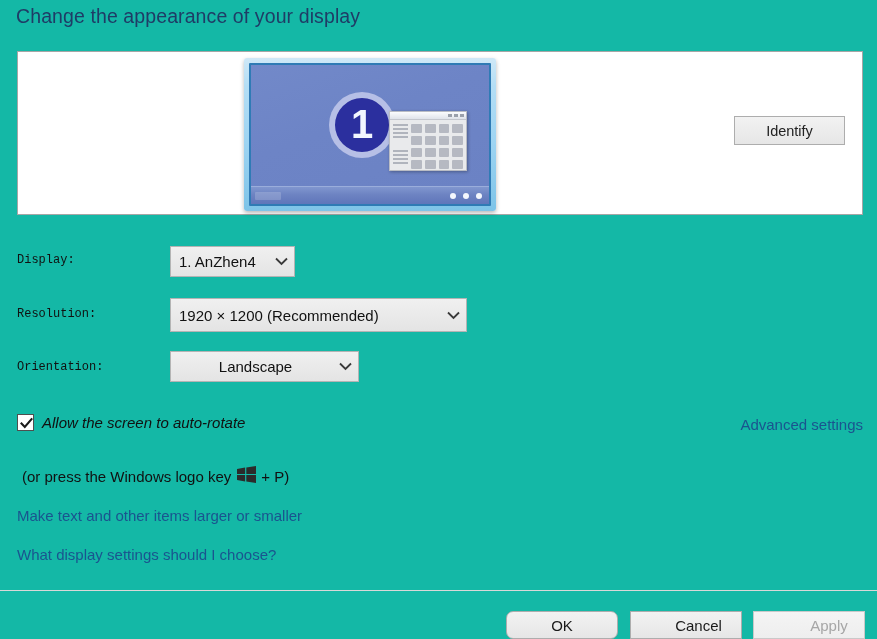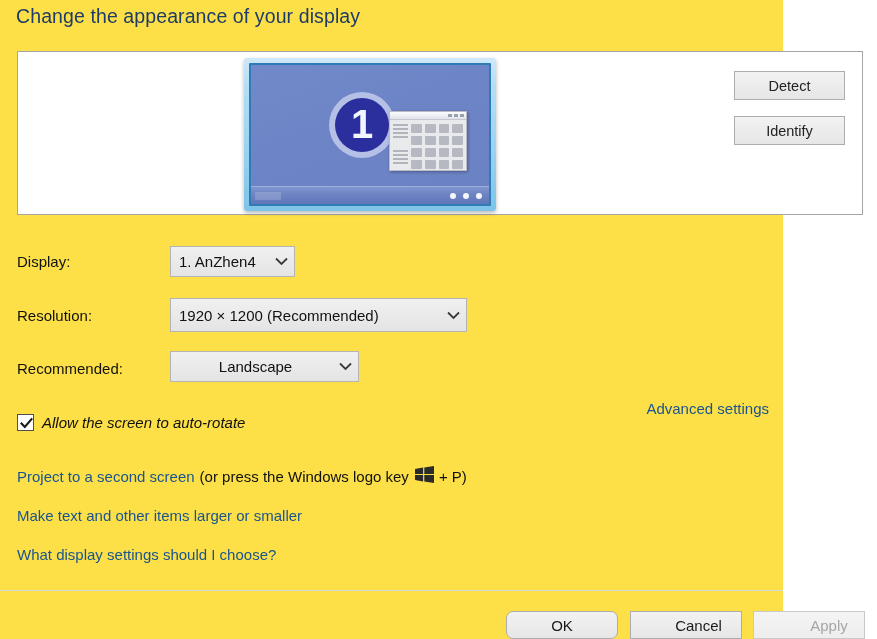--- a/index.html
+++ b/index.html
@@ -3,21 +3,21 @@
 <meta charset="utf-8">
 <style>
   * { box-sizing: border-box; }
   html, body {
     margin: 0; padding: 0;
     width: 877px; height: 639px;
     background: #ffffff;
     font-family: "Liberation Sans", sans-serif;
     overflow: hidden;
   }
-  .page { position: relative; width: 783px; height: 639px; background:#fde047; }
+  .page { position: relative; width: 877px; height: 639px; background:#14b8a6; }
 
   
   .page-title {
     position: absolute; left: 16px; top: 5px;
     font-size: 19.5px; color: #1f3c66; letter-spacing: .1px;
     white-space: nowrap;
   }
 
   
   .preview-panel {
@@ -116,21 +116,21 @@
   .sw-grid {
     flex: 1; padding: 4px 3px 0 1px;
     display: grid; grid-template-columns: repeat(4, 1fr);
     grid-template-rows: repeat(4, 1fr); gap: 3px;
   }
   .sw-grid b { background: #b6b9c2; display: block; border-radius: 1px; }
 
   
   .form-label {
     position: absolute; left: 17px;
-    font-size: 15px; color: #111; white-space: nowrap;
+    font-size: 12px; color: #111; white-space: nowrap; font-family: Liberation Mono, monospace;
   }
   .combo {
     position: absolute;
     background: linear-gradient(#f0f0f0,#e4e4e4);
     border: 1px solid #b4b4b4;
     display: flex; align-items: center;
     font-size: 15px; color: #111; cursor: default;
   }
   .combo .combo-value { padding-left: 8px; white-space: nowrap; flex: 1; }
   .combo .chev {
@@ -156,21 +156,21 @@
     border: 1px solid #4f4f4f; position: relative; flex: none;
   }
   .checkbox-box svg { position: absolute; left: 1px; top: 1px; }
   .checkbox-label { font-size: 15px; color: #111; white-space: nowrap; font-style: italic; }
 
   
   .link {
     position: absolute; font-size: 15px; color: #1a548f;
     text-decoration: none; white-space: nowrap; cursor: pointer;
   }
-  #advanced-settings-link { right: 14px; top: 400px; }
+  #advanced-settings-link { right: 14px; top: 416px; }
   #project-link-row { position: absolute; left: 17px; top: 466px;
     display: flex; align-items: center; font-size: 15px; color: #111; white-space: nowrap; }
   #project-link-row .link-inline { color:#1a548f; cursor:pointer; }
   .win-flag { display: inline-block; margin: 0 5px 0 6px; vertical-align: -2px; }
   #make-text-link { left: 17px; top: 507px; }
   #what-display-link { left: 17px; top: 546px; }
 
   
   .footer-sep {
     position: absolute; left: 0; right: 0; top: 590px;
@@ -252,21 +252,20 @@
             <div class="taskbar-dots">
               <i></i>
                 <i></i>
                 <i></i>
             </div>
           </div>
         </div>
       </div>
     </div>
 
-    <div class="detect-btn">Detect</div>
     <div class="identify-btn">Identify</div>
   </div>
 
   <div class="form-label" id="display-label">Display:</div>
   <div class="combo" id="display-combo">
     <span class="combo-value">1. AnZhen4</span>
     <span class="chev">
       <svg width="13" height="9" viewBox="0 0 13 9">
           <path d="M1 1.5 L6.5 7 L12 1.5" stroke="#3a3a3a" stroke-width="1.8" fill="none"></path>
         </svg>
@@ -276,21 +275,21 @@
   <div class="form-label" id="resolution-label">Resolution:</div>
   <div class="combo" id="resolution-combo">
     <span class="combo-value">1920 × 1200 (Recommended)</span>
     <span class="chev">
       <svg width="13" height="9" viewBox="0 0 13 9">
           <path d="M1 1.5 L6.5 7 L12 1.5" stroke="#3a3a3a" stroke-width="1.8" fill="none"></path>
         </svg>
     </span>
   </div>
 
-  <div class="form-label" id="orientation-label">Recommended:</div>
+  <div class="form-label" id="orientation-label">Orientation:</div>
   <div class="combo" id="orientation-combo">
     <span class="combo-value">Landscape</span>
     <span class="chev">
       <svg width="13" height="9" viewBox="0 0 13 9">
           <path d="M1 1.5 L6.5 7 L12 1.5" stroke="#3a3a3a" stroke-width="1.8" fill="none"></path>
         </svg>
     </span>
   </div>
 
   <div class="checkbox-row">
@@ -298,21 +297,20 @@
       <svg width="15" height="15" viewBox="0 0 15 15">
         <path d="M2.5 7.5 L5.8 11 L12.5 3.2" stroke="#1a1a1a" stroke-width="2.1" fill="none" stroke-linecap="square"></path>
       </svg>
     </span>
     <span class="checkbox-label">Allow the screen to auto-rotate</span>
   </div>
 
   <a class="link" id="advanced-settings-link">Advanced settings</a>
 
   <div id="project-link-row">
-    <span class="link-inline">Project to a second screen</span>
     <span style="margin-left:5px;">(or press the Windows logo key</span>
     <span class="win-flag">
       <svg width="19" height="17" viewBox="0 0 19 17">
         <path d="M0 3.1 L8.1 1.6 L8.1 8.0 L0 8.0 Z" fill="#2b2b2b"></path>
         <path d="M9.3 1.4 L19 0 L19 7.9 L9.3 7.9 Z" fill="#2b2b2b"></path>
         <path d="M0 9.1 L8.1 9.1 L8.1 15.5 L0 14.0 Z" fill="#2b2b2b"></path>
         <path d="M9.3 9.1 L19 9.1 L19 17 L9.3 15.6 Z" fill="#2b2b2b"></path>
       </svg>
     </span>
     <span>+ P)</span>

